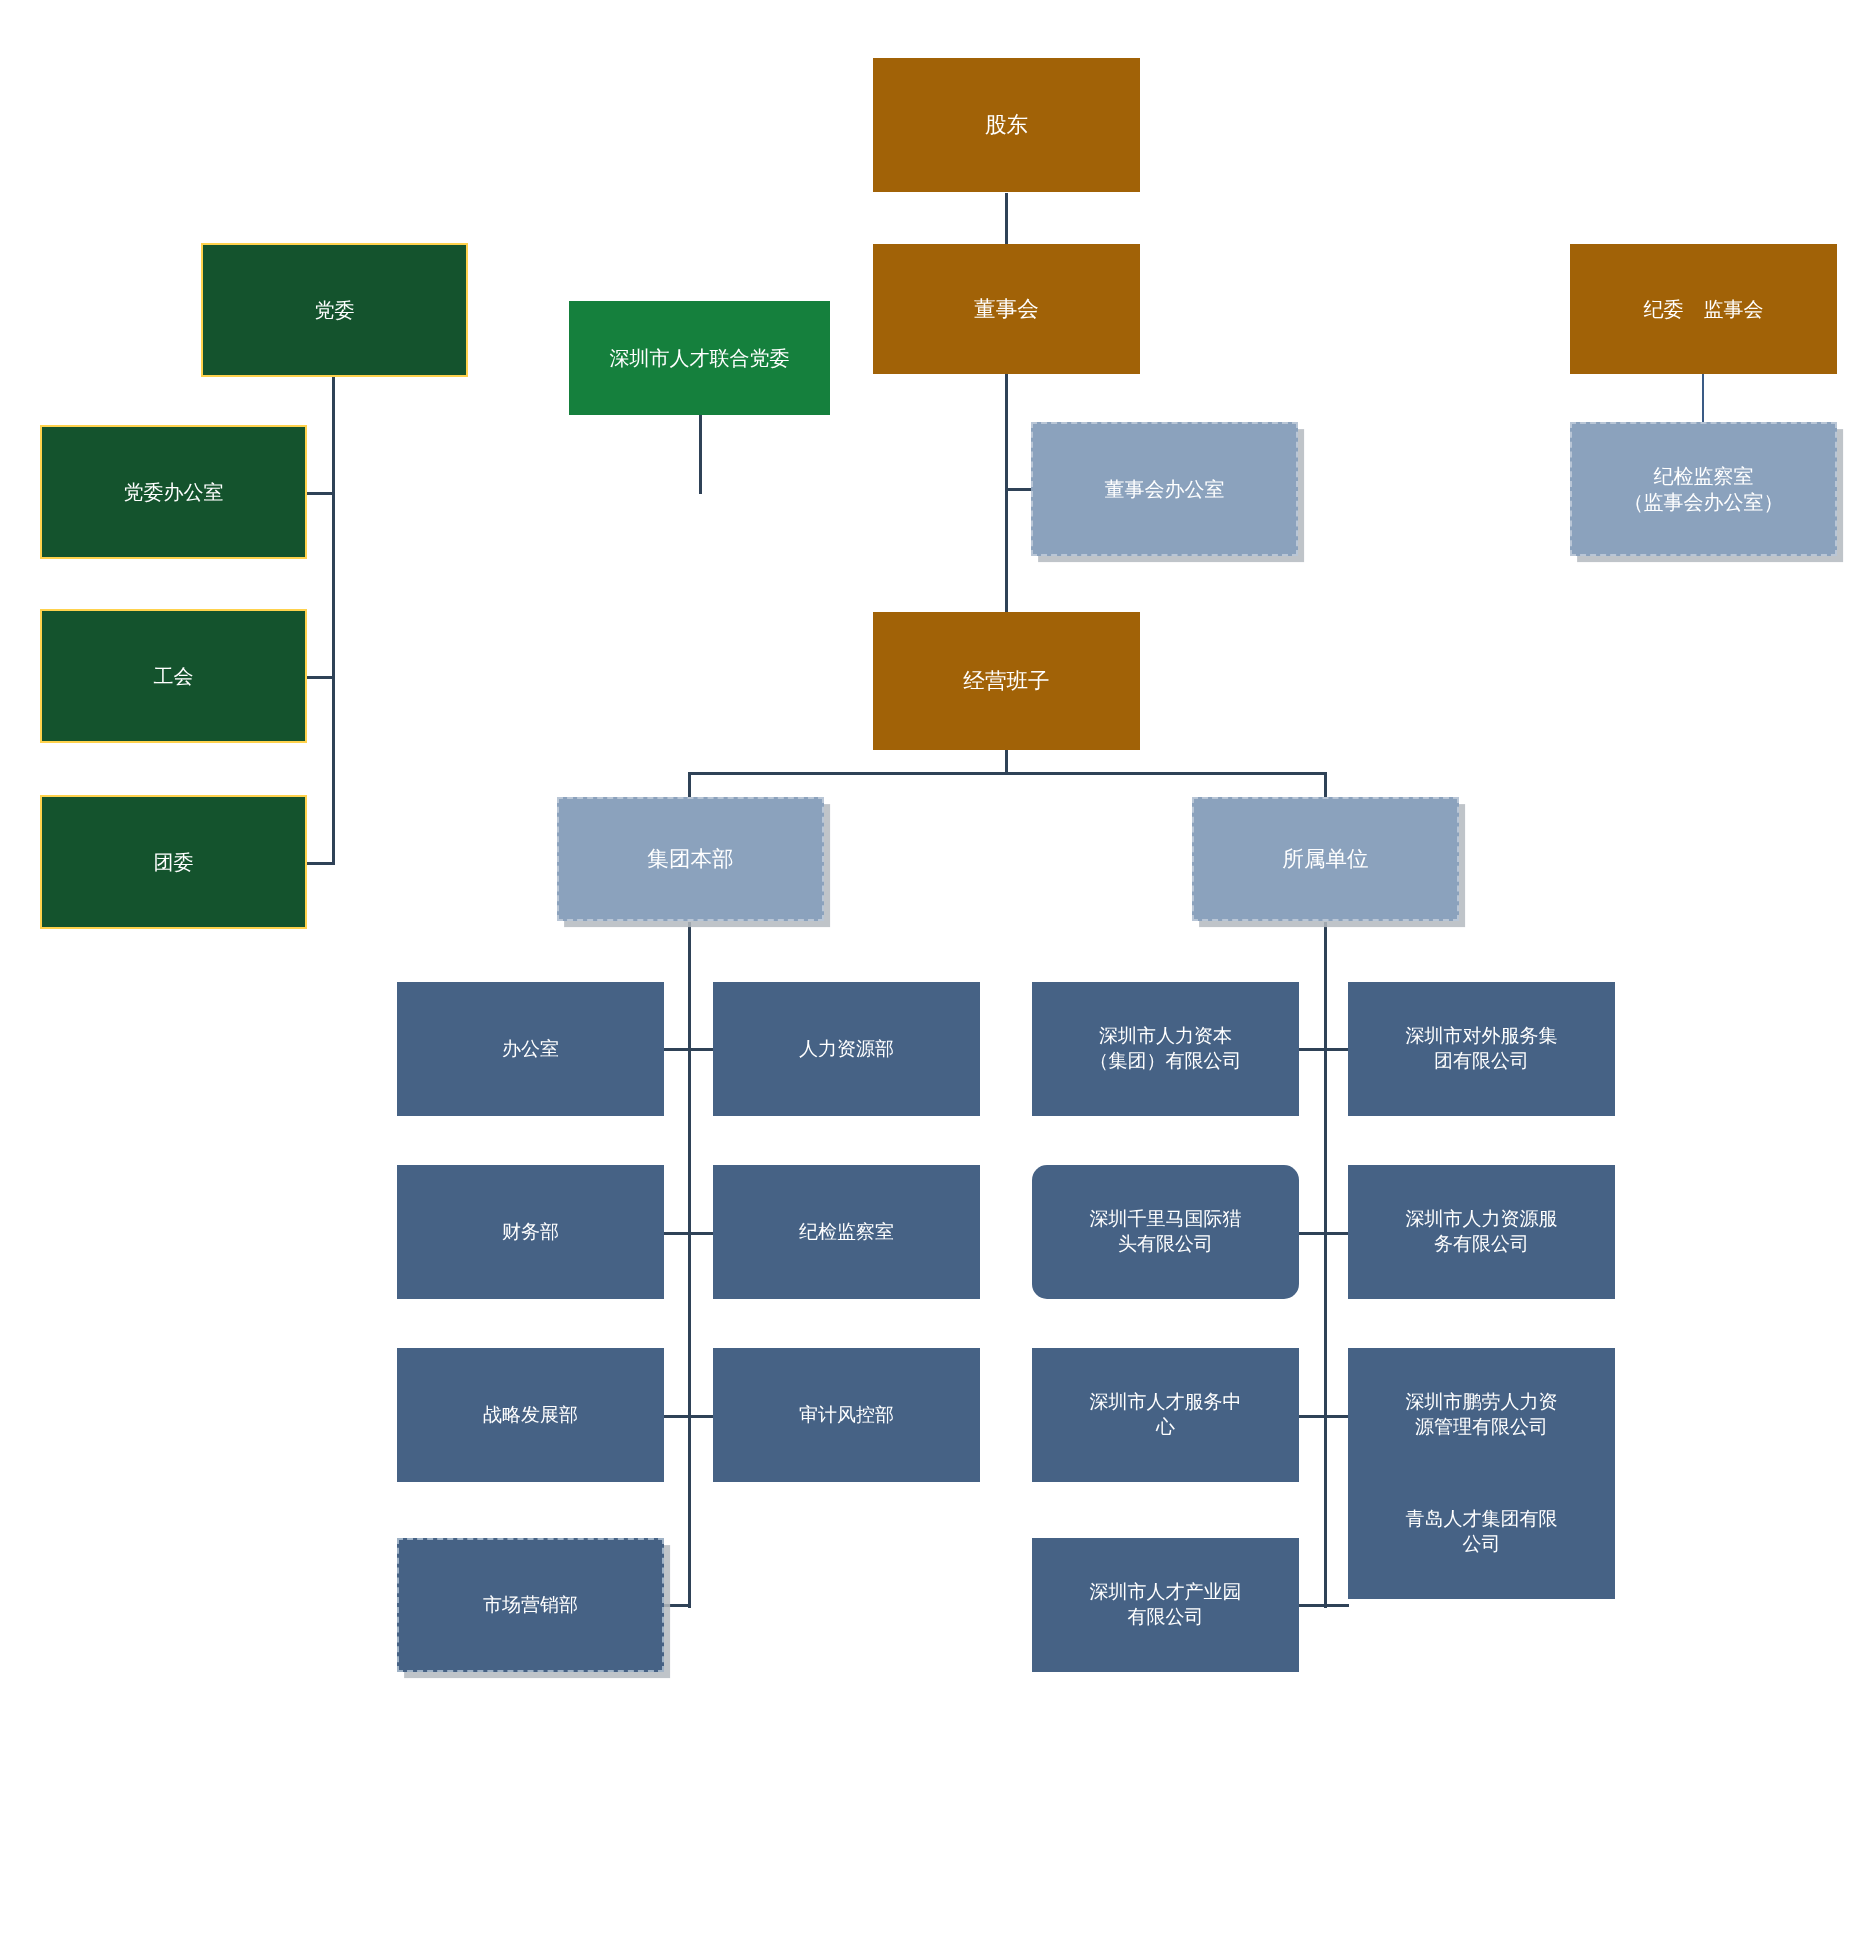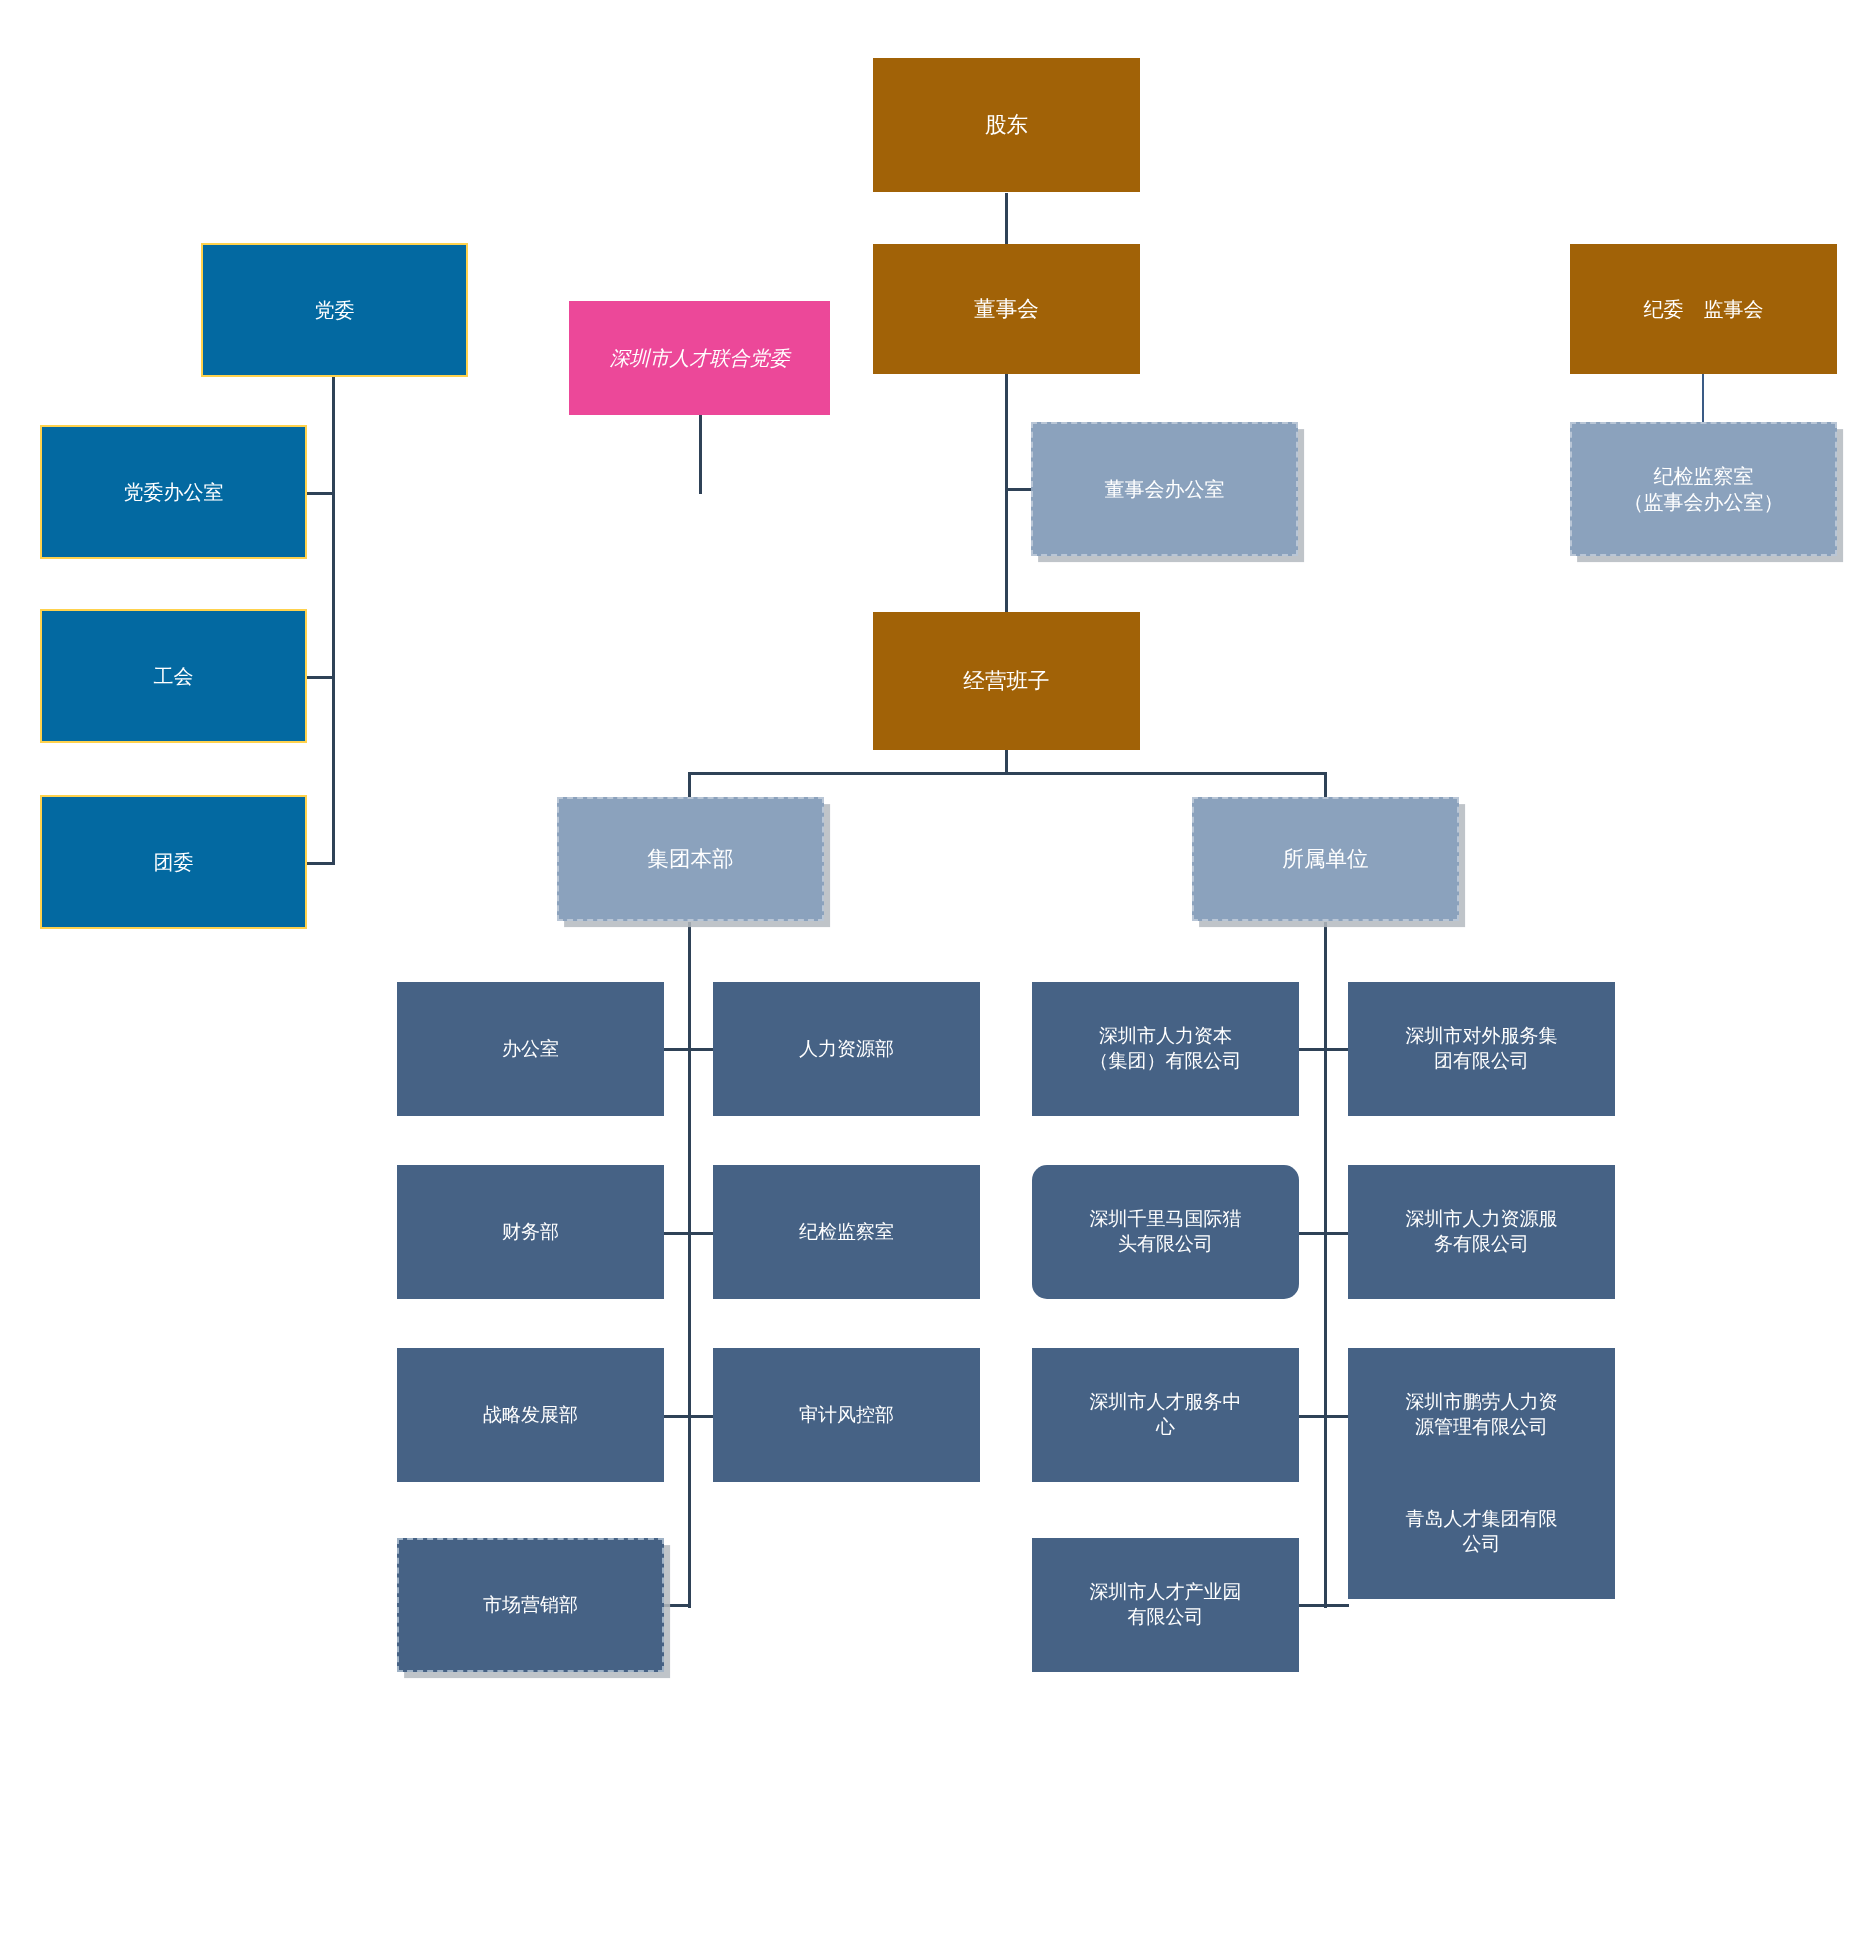--- a/index.html
+++ b/index.html
@@ -32,22 +32,22 @@
   .node .lbl{
     display:block;
     width:100%;
     white-space:pre-line;
   }
 
   
   .v-dark{      background:#a16207; }
   .v-dark2{     background:#466285; }
   .v-light{     background:#8ba2bd; }
-  .v-pink{      background:#0369a1; border:2.3px solid #ffd24d;justify-content:flex-end; }
-  .v-teal{      background:#ec4899;font-style:italic; }
+  .v-pink{      background:#14532d; border:2.3px solid #ffd24d;justify-content:flex-end; }
+  .v-teal{      background:#15803d; }
 
   .dashed{
     border:2.3px dashed #b9c6d6;
     box-shadow:6.6px 6.6px 0 -0.5px rgba(180,186,192,.85);
   }
   .dashed-dark{
     border:2.3px dashed #9fb2c6;
     box-shadow:6.6px 6.6px 0 -0.5px rgba(180,186,192,.85);
   }
 

